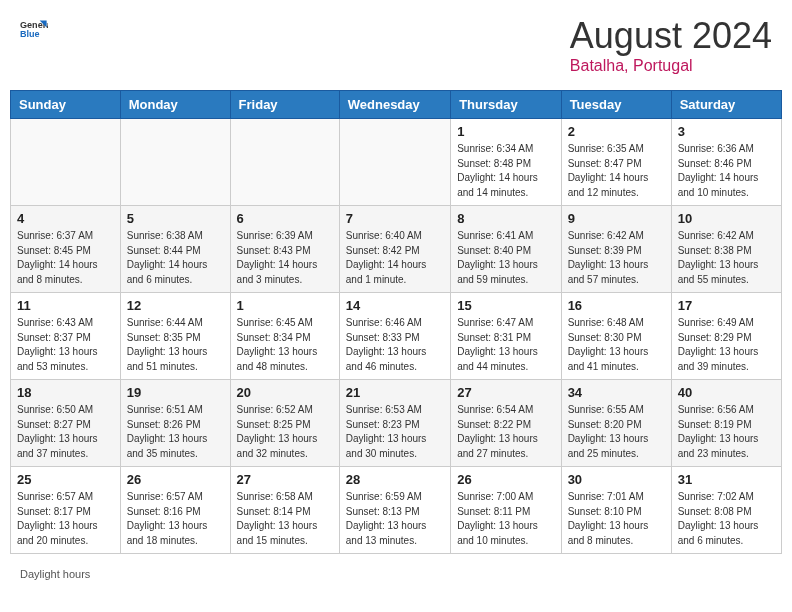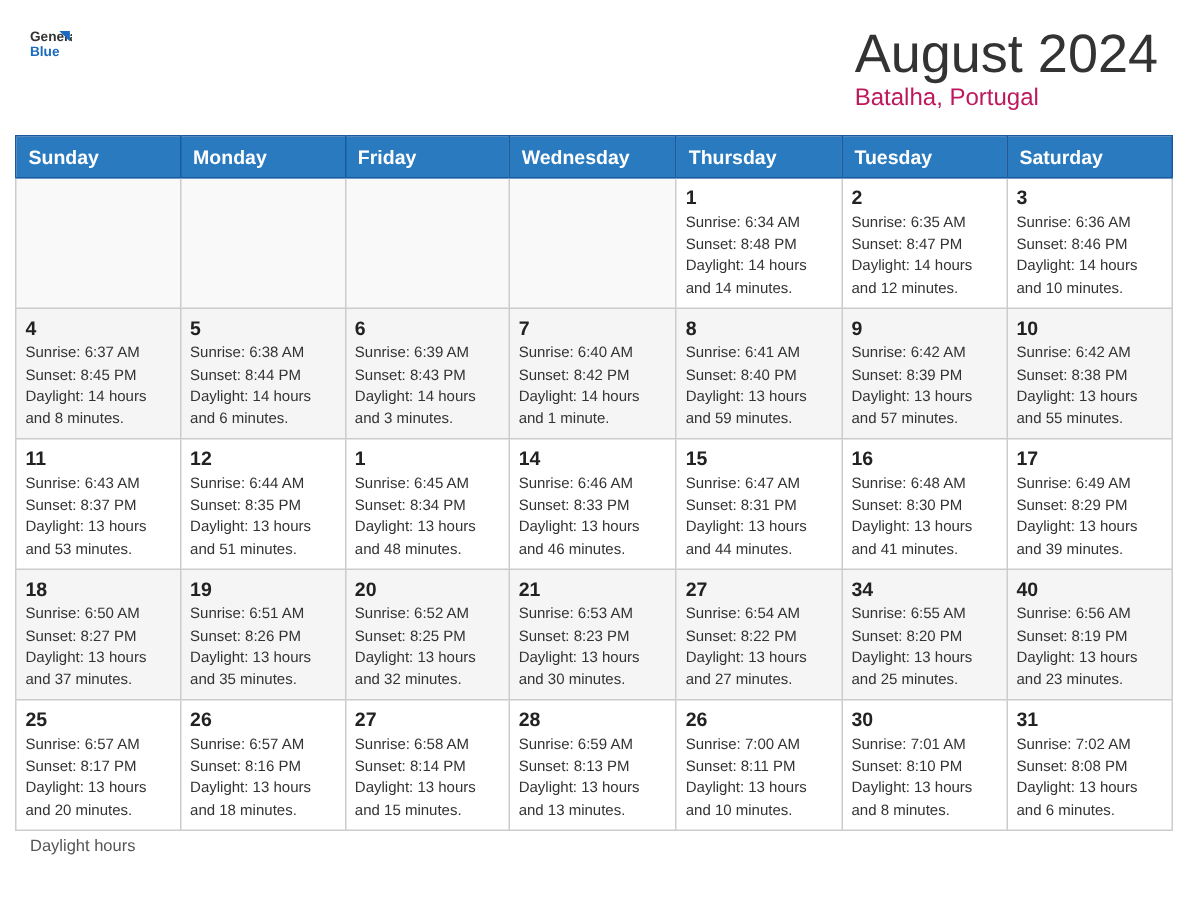--- a/index.html
+++ b/index.html
@@ -79,21 +79,21 @@
       color: #222;
     }
     .day-info {
       font-size: 10px;
       line-height: 1.45;
       color: #333;
     }
     .footer-note {
       font-size: 11px;
       color: #555;
-      margin-top: 4px;
+      margin-top: 14px;
       padding-left: 10px;
     }
   </style>
 </head>
 <body>
 
 <div class="header">
   <div class="logo">
     <svg class="logo-icon" viewBox="0 0 40 40">
       <text x="0" y="18" font-size="13" font-weight="bold" fill="#333">General</text>

